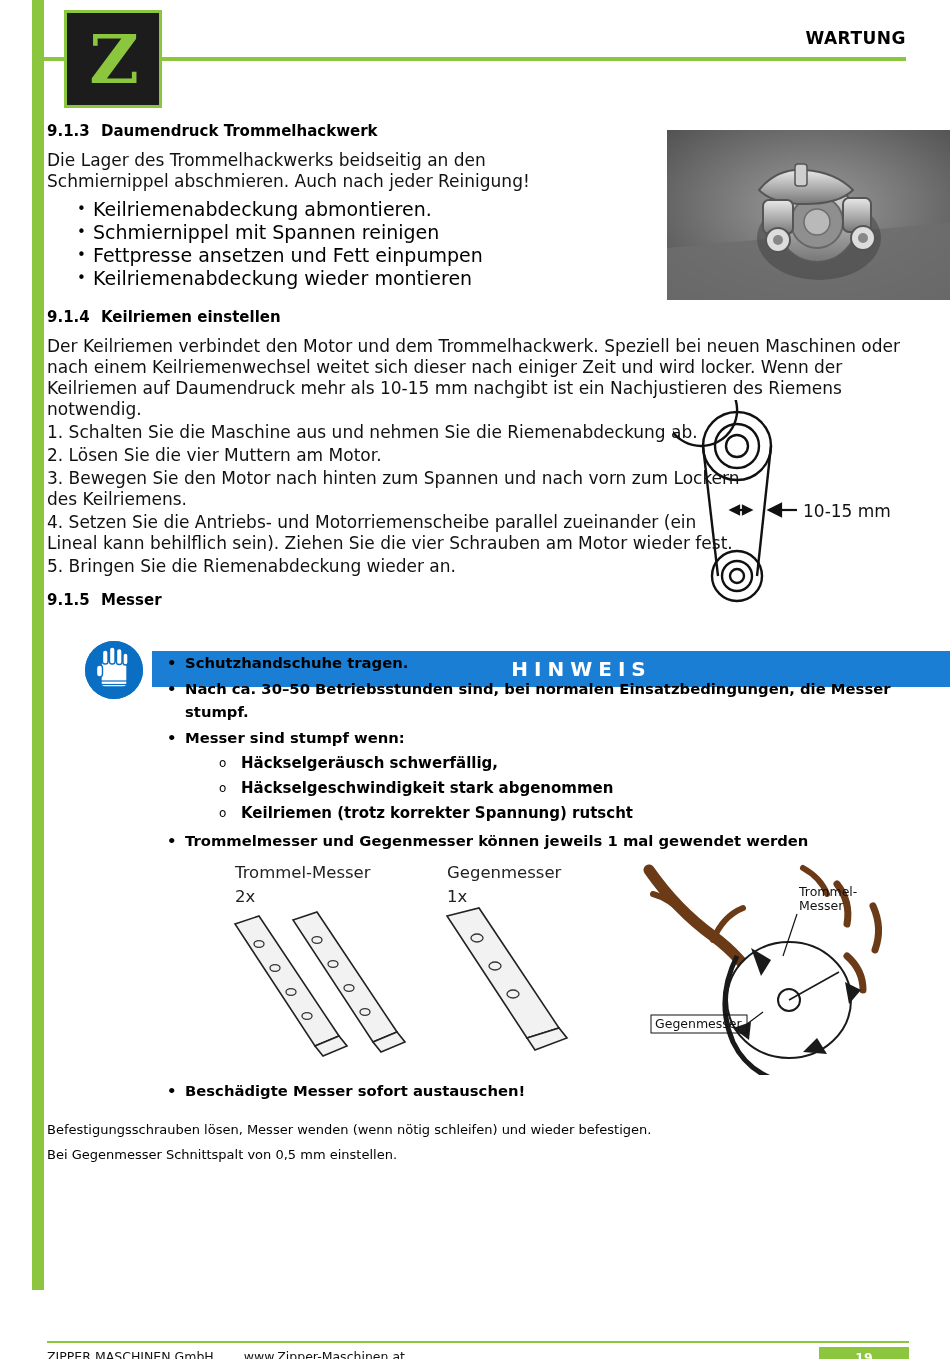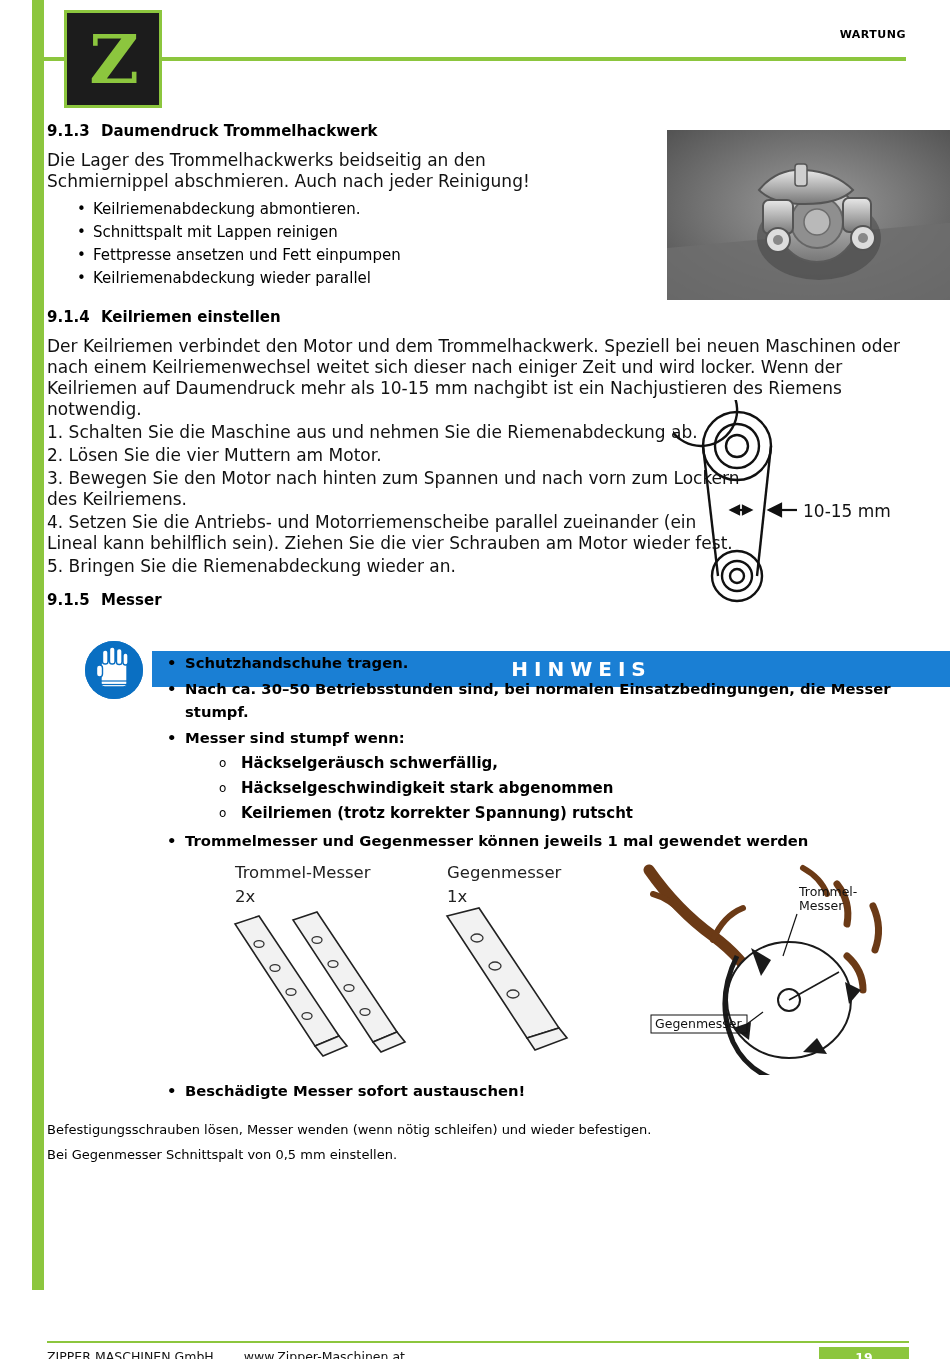--- a/index.html
+++ b/index.html
@@ -59,21 +59,21 @@
     font-weight: bold;
     font-size: 68px;
     line-height: 92px;
     text-align: center;
     letter-spacing: -2px;
   }
   .header-title {
     position: absolute;
     right: 0;
     top: 28px;
-    font-size: 11px;
+    font-size: 17px;
     font-weight: bold;
     letter-spacing: 0.5px;
     color: #000;
   }
   .header-rule {
     position: absolute;
     left: 0;
     top: 57px;
     width: 862px;
     height: 4px;
@@ -98,21 +98,21 @@
     line-height: 21px;
     margin: 0 0 6px 0;
     color: #111;
   }
   ul.bul {
     margin: 2px 0 8px 0;
     padding-left: 32px;
     list-style: none;
   }
   ul.bul li {
-    font-size: 15px;
+    font-size: 19px;
     line-height: 23px;
     position: relative;
     padding-left: 14px;
   }
   ul.bul li:before {
     content: "\2022";
     position: absolute;
     left: -2px;
     top: 0;
     font-size: 15px;
@@ -280,23 +280,23 @@
   <div class="content">
 
     <div class="sec913">
       <h3 class="sec">
         <span class="num">9.1.3</span><span>Daumendruck Trommelhackwerk</span>
       </h3>
       <div class="txtcol">
         <p class="body">Die Lager des Trommelhackwerks beidseitig an den Schmiernippel abschmieren. Auch nach jeder Reinigung!</p>
         <ul class="bul">
           <li>Keilriemenabdeckung abmontieren.</li>
-          <li>Schnittspalt mit Lappen reinigen</li>
+          <li>Schmiernippel mit Spannen reinigen</li>
           <li>Fettpresse ansetzen und Fett einpumpen</li>
-          <li>Keilriemenabdeckung wieder parallel</li>
+          <li>Keilriemenabdeckung wieder montieren</li>
         </ul>
       </div>
       <div class="photo">
         <svg width="290" height="170" viewBox="0 0 290 170">
           <defs>
             <radialGradient id="bgg" cx="50%" cy="45%" r="75%">
               <stop offset="0%" stop-color="#9b9b9b"></stop>
               <stop offset="100%" stop-color="#4a4a4a"></stop>
             </radialGradient>
             <linearGradient id="met" x1="0" y1="0" x2="0" y2="1">

